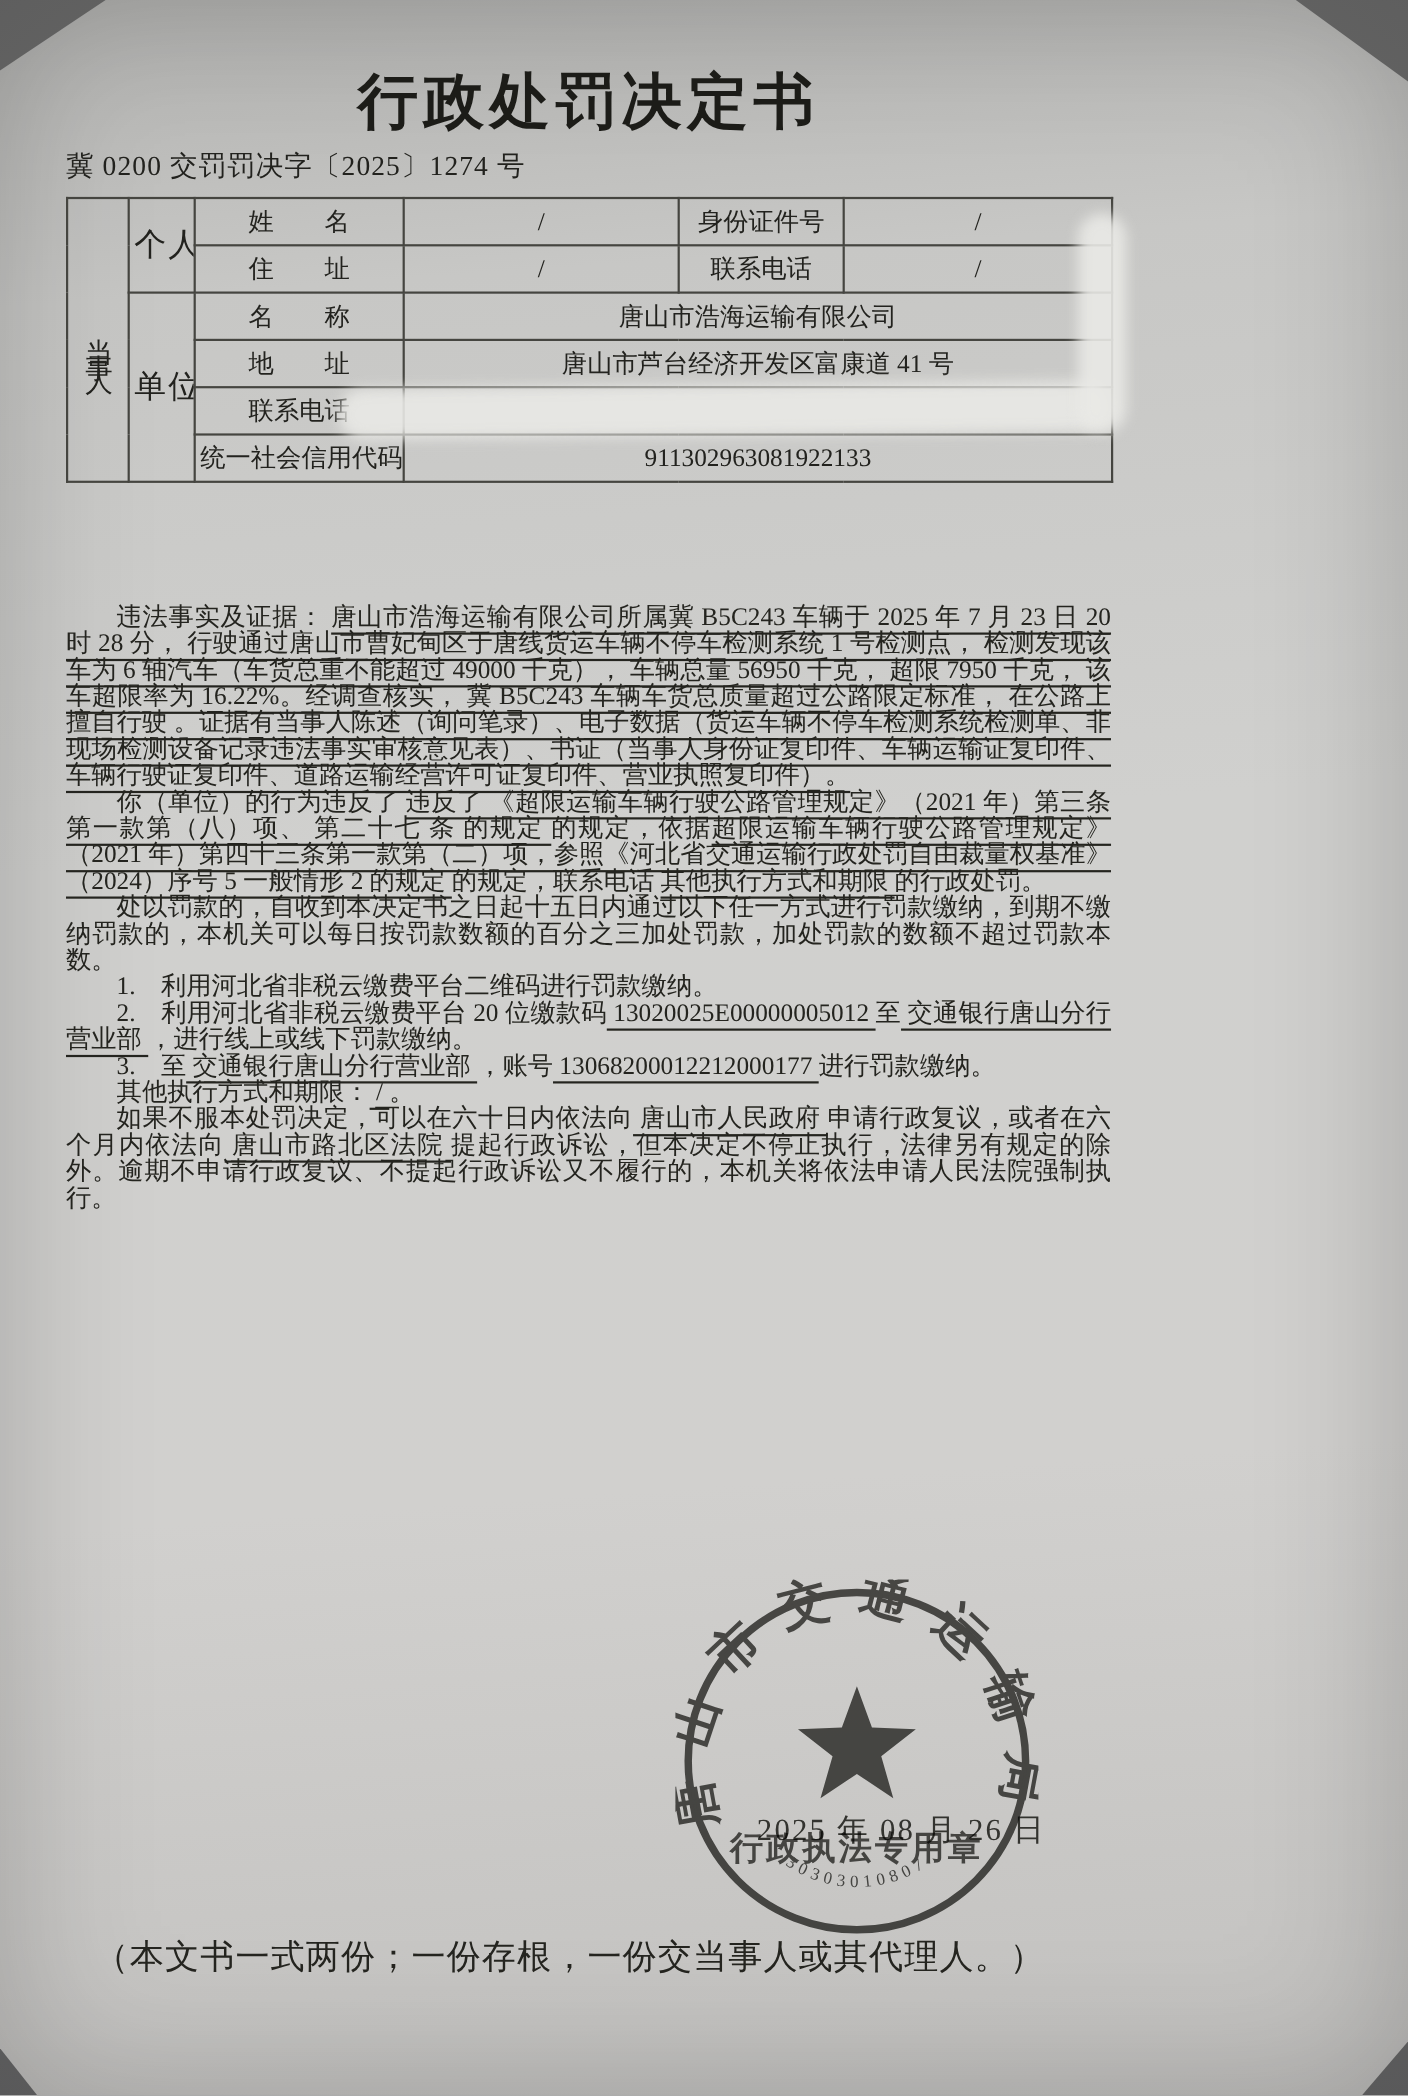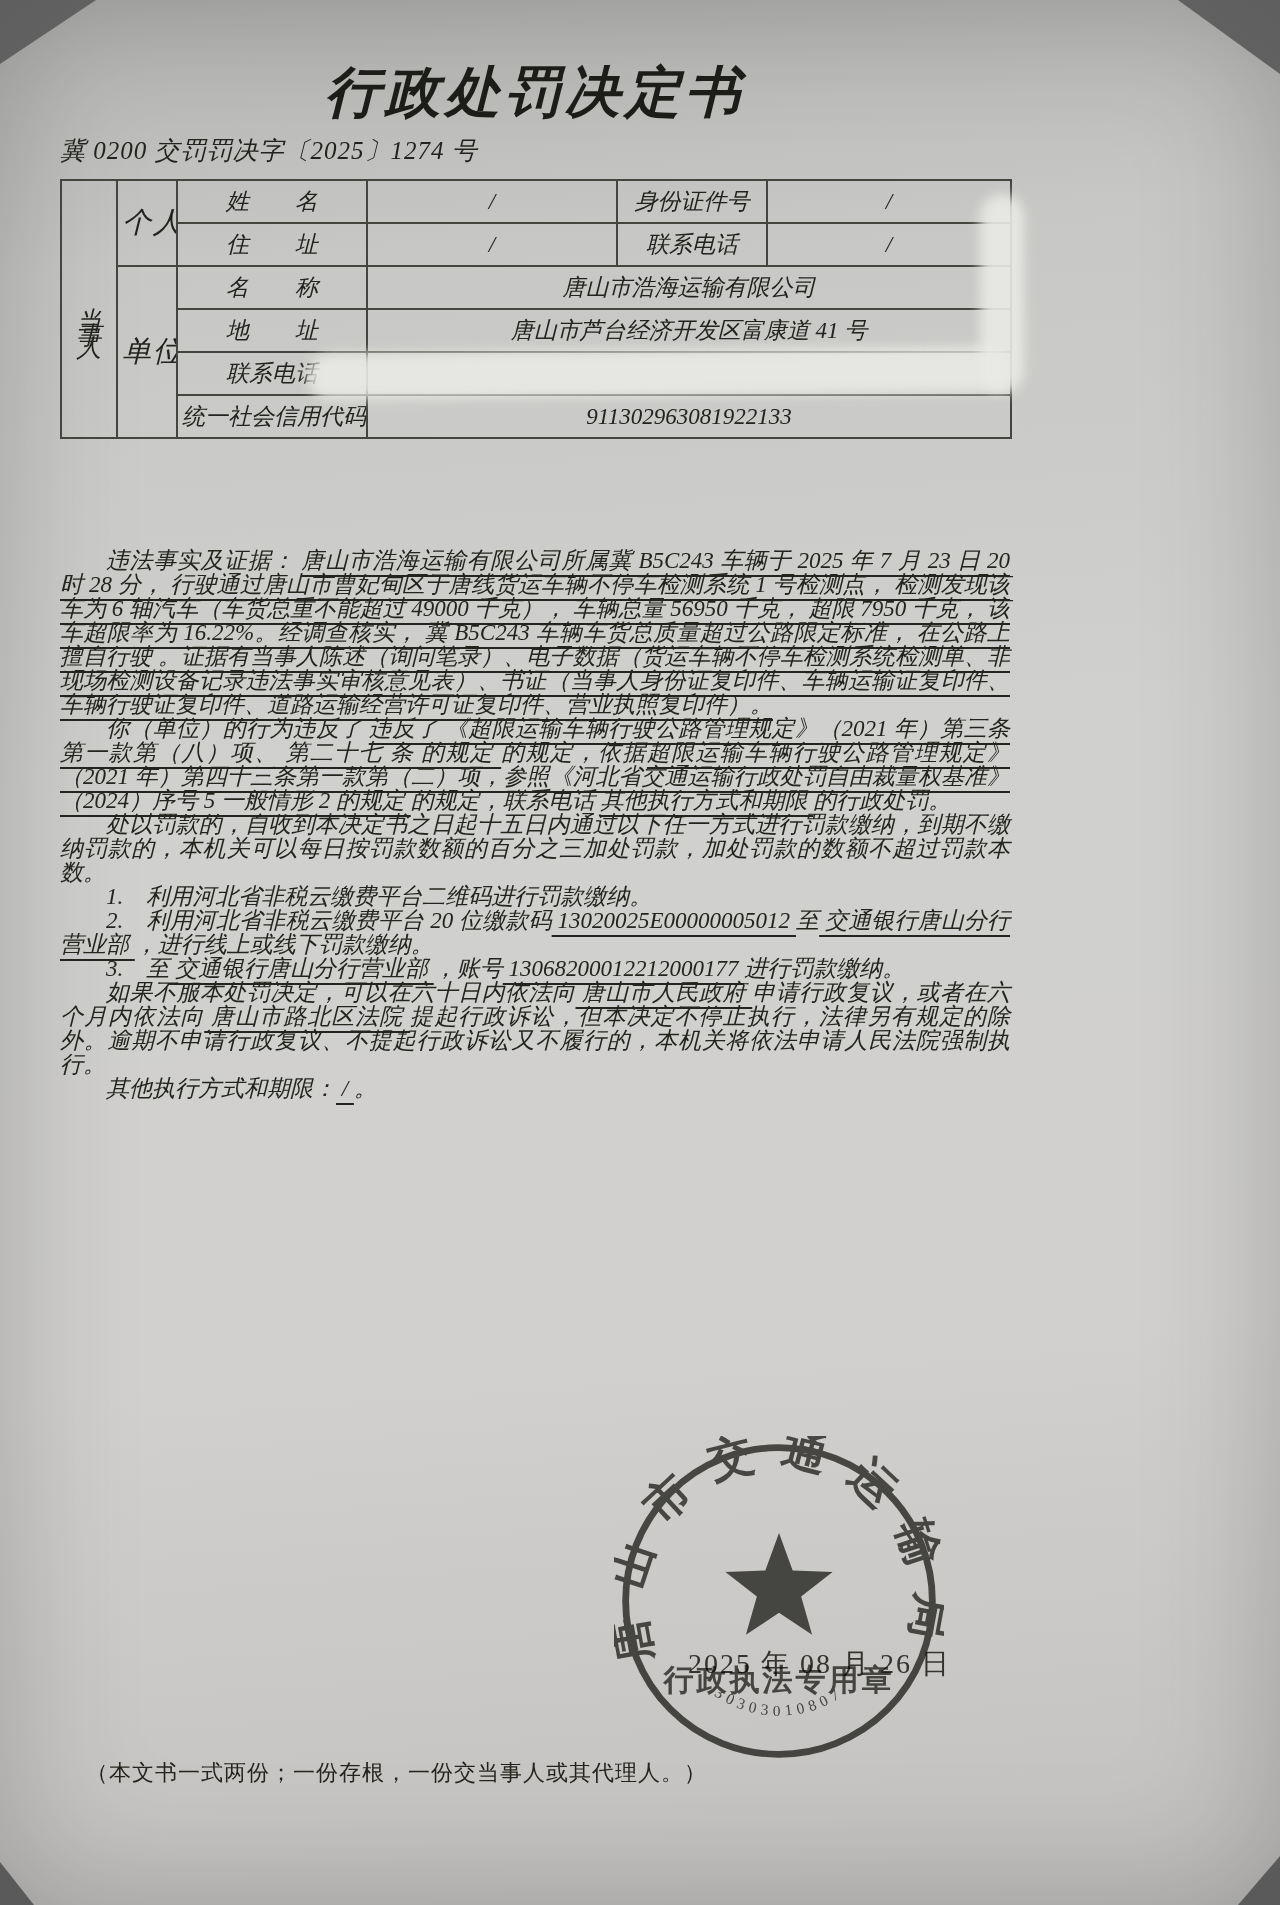--- a/index.html
+++ b/index.html
@@ -9,21 +9,21 @@
     font-family:"Liberation Serif","DejaVu Serif",serif;
     overflow:hidden;position:relative;
   }
   .paper{
     position:absolute;left:0;top:0;width:1280px;height:1905px;
     background:linear-gradient(176deg,#b3b3b1 0%,#c7c7c5 14%,#d0d0ce 40%,#d1d0ce 70%,#c2c1bf 100%);
     clip-path:polygon(96px 0,1178px 0,1280px 74px,1280px 1856px,1238px 1905px,34px 1905px,0 1862px,0 64px);
     box-shadow:inset 0 0 140px rgba(0,0,0,0.22);
     color:#23231f;
   }
-  .content{position:relative;width:950px;margin-left:60px;font-style:italic;}
+  .content{position:relative;width:950px;margin-left:60px;}
   h1.title{
     margin:56px 0 4px 0;text-align:center;
     font-size:55px;font-weight:bold;letter-spacing:5px;color:#1c1c18;
   }
   .doc-no{
     text-align:left;font-size:25px;letter-spacing:1px;margin:0 0 12px 0;color:#22221e;
   }
   table.party{
     border-collapse:collapse;width:950px;table-layout:fixed;
     font-size:23px;color:#22221e;
@@ -41,21 +41,21 @@
   .body-text p{margin:0;text-indent:2em;text-align:justify;}
   .body-text span.u{
     text-decoration:underline;
     text-decoration-thickness:1.5px;
     text-underline-offset:7px;
   }
   .date-line{
     position:absolute;left:688px;top:1645px;font-size:28px;letter-spacing:2px;color:#33332f;
   }
   .footer-note{
-    position:absolute;left:86px;top:1758px;font-size:22px;color:#24241f;letter-spacing:1px;
+    position:absolute;left:86px;top:1758px;font-size:31px;color:#24241f;letter-spacing:1px;
   }
   .stamp{
     position:absolute;left:614px;top:1436px;width:330px;height:330px;
     mix-blend-mode:multiply;opacity:0.88;filter:blur(0.4px);
   }
   .redaction{
     position:absolute;background:rgba(233,233,230,0.9);filter:blur(6px);border-radius:22px;
   }
   .red-1{left:308px;top:350px;width:700px;height:46px;transform:rotate(-0.6deg);}
   .red-2{left:980px;top:194px;width:44px;height:200px;}
@@ -113,22 +113,22 @@
       </tbody>
     </table>
 
     <div class="body-text" id="body-text">
         <p><span>违法事实及证据： </span><span class="u">唐山市浩海运输有限公司所属冀 B5C243 车辆于 2025 年 7 月 23 日 20 时 28 分， 行驶通过唐山市曹妃甸区于唐线货运车辆不停车检测系统 1 号检测点， 检测发现该车为 6 轴汽车（车货总重不能超过 49000 千克）， 车辆总量 56950 千克， 超限 7950 千克， 该车超限率为 16.22%。经调查核实， 冀 B5C243 车辆车货总质量超过公路限定标准， 在公路上擅自行驶 。证据有当事人陈述（询问笔录）、电子数据（货运车辆不停车检测系统检测单、非现场检测设备记录违法事实审核意见表）、书证（当事人身份证复印件、车辆运输证复印件、车辆行驶证复印件、道路运输经营许可证复印件、营业执照复印件）。</span></p>
         <p><span>你（单位）的行为违反了 </span><span class="u">违反了 《超限运输车辆行驶公路管理规定》（2021 年）第三条第一款第（八）项、 第二十七 条 的规定 </span><span>的规定，依据</span><span class="u">超限运输车辆行驶公路管理规定》（2021 年）第四十三条第一款第（二）项，参照《河北省交通运输行政处罚自由裁量权基准》（2024）序号 5 一般情形 2 的规定 </span><span>的规定，联系电话 </span><span class="u">其他执行方式和期限 </span><span>的行政处罚。</span></p>
         <p><span>处以罚款的，自收到本决定书之日起十五日内通过以下任一方式进行罚款缴纳，到期不缴纳罚款的，本机关可以每日按罚款数额的百分之三加处罚款，加处罚款的数额不超过罚款本数。</span></p>
         <p><span>1.　利用河北省非税云缴费平台二维码进行罚款缴纳。</span></p>
         <p><span>2.　利用河北省非税云缴费平台 20 位缴款码</span><span class="u"> 13020025E00000005012 </span><span>至</span><span class="u"> 交通银行唐山分行营业部 </span><span>，进行线上或线下罚款缴纳。</span></p>
         <p><span>3.　至</span><span class="u"> 交通银行唐山分行营业部 </span><span>，账号</span><span class="u"> 13068200012212000177 </span><span>进行罚款缴纳。</span></p>
+        <p><span>其他执行方式和期限：</span><span class="u"> / </span><span>。</span></p>
         <p><span>如果不服本处罚决定，可以在六十日内依法向</span><span class="u"> 唐山市人民政府 </span><span>申请行政复议，或者在六个月内依法向</span><span class="u"> 唐山市路北区法院 </span><span>提起行政诉讼，但本决定不停止执行，法律另有规定的除外。逾期不申请行政复议、不提起行政诉讼又不履行的，本机关将依法申请人民法院强制执行。</span></p>
-        <p><span>其他执行方式和期限：</span><span class="u"> / </span><span>。</span></p>
       </div>
   </div>
 
   <div class="date-line">2025 年 08 月 26 日</div>
 
   <div class="stamp">
     <svg viewBox="0 0 340 340" width="330" height="330">
       <defs>
         <path id="arcTop" d="M 43 229 A 140 140 0 1 1 297 229" fill="none"></path>
         <path id="arcBottom" d="M 67.8 229 A 118 118 0 0 0 272.2 229" fill="none"></path>

